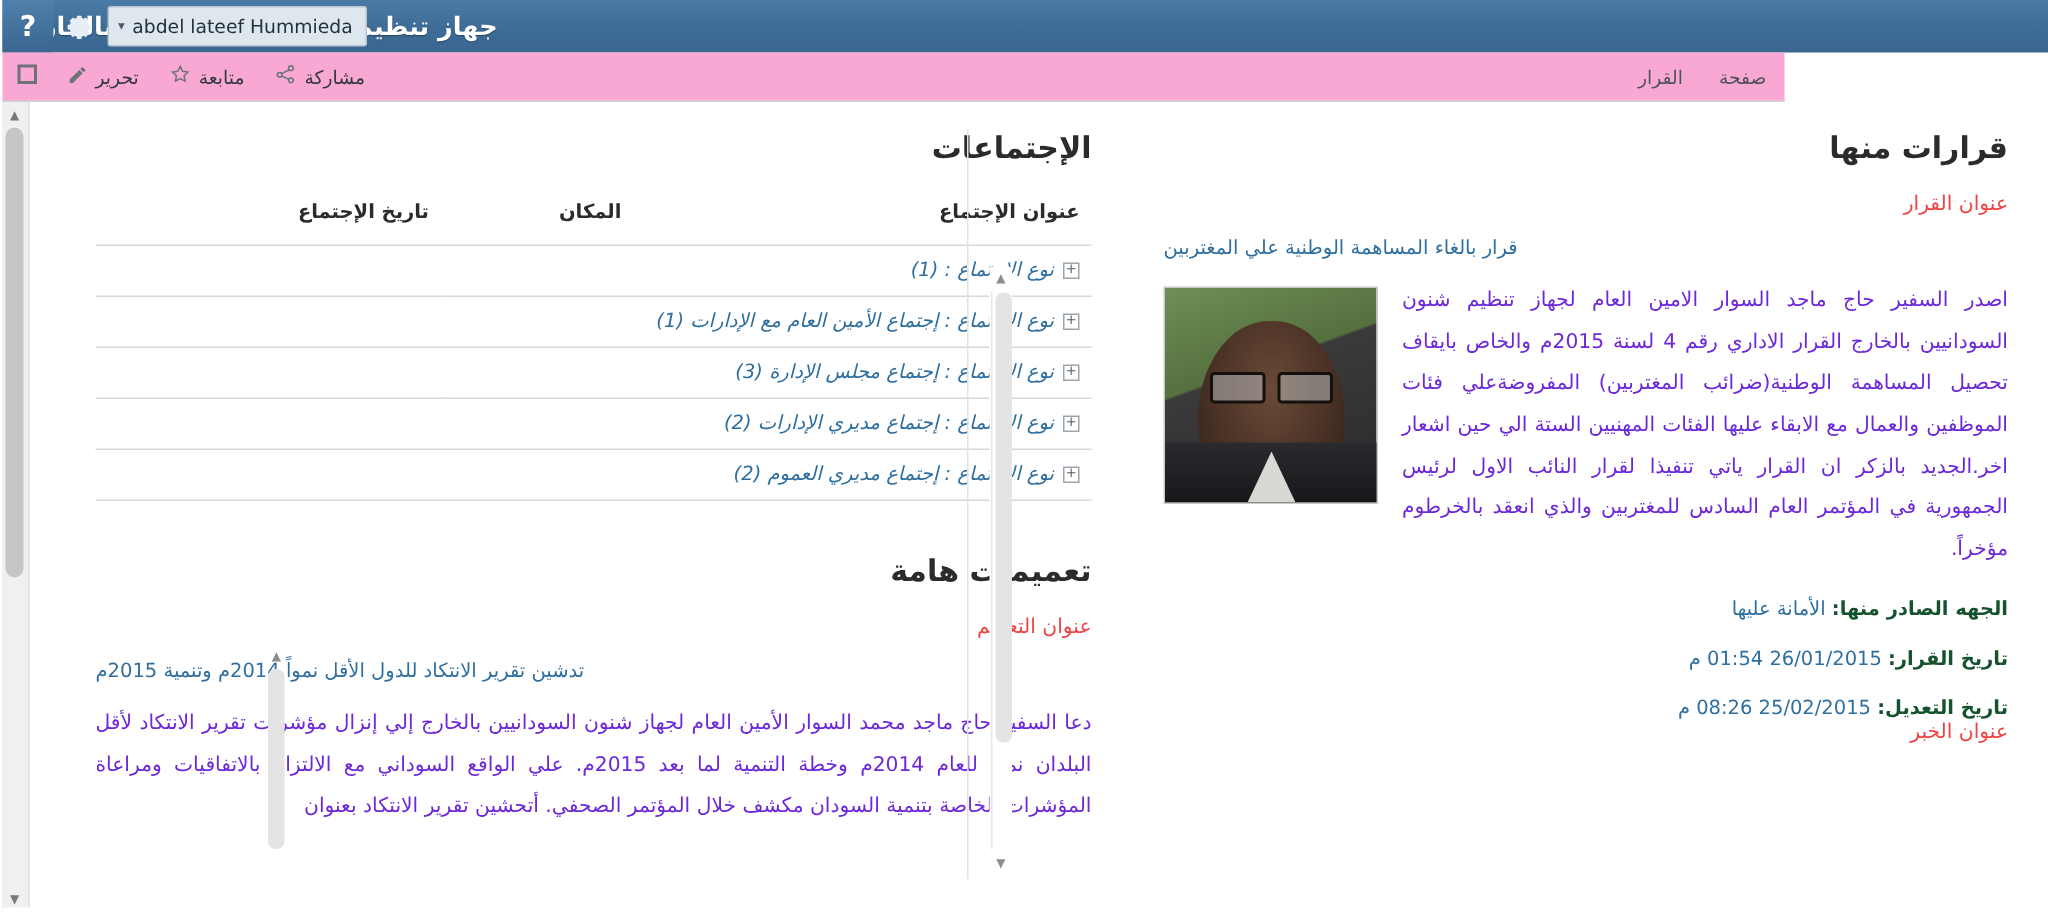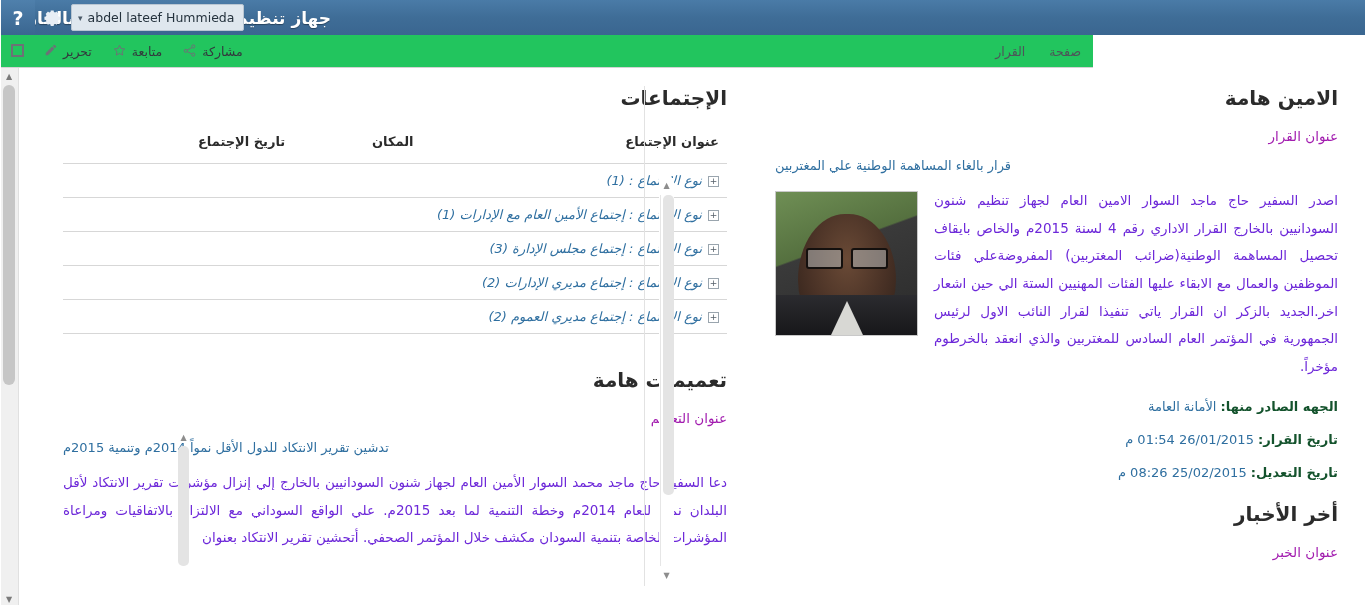--- a/index.html
+++ b/index.html
@@ -56,22 +56,22 @@
     margin-left: 4px;
     cursor: pointer;
     direction: ltr;
   }
   .user-chip .caret {
     font-size: 9px; margin-right: 5px; color: #4b5a68;
   }
 
   
   .toolbar {
-    position: absolute; top: 35px; left: 0; width: 1092px; height: 33px;
-    background: #22c55e;
+    position: absolute; top: 35px; left: 0; width: 1188px; height: 33px;
+    background: #f9a8d4;
     border-bottom: 1px solid #d3d3d3;
     direction: ltr;
     display: flex; align-items: center;
   }
   .tool-item {
     display: flex; align-items: center;
     gap: 5px;
     font-size: 12.5px;
     color: #33383d;
     padding: 0 10px;
@@ -127,21 +127,21 @@
 
   h2.sec-title {
     margin: 0 0 18px 0;
     font-size: 20px;
     font-weight: bold;
     color: #2b2b2b;
     text-align: right;
   }
   .field-label {
     font-size: 13.5px;
-    color: #a21caf;
+    color: #ef4444;
     text-align: right;
     margin-bottom: 14px;
   }
   .link-head {
     font-size: 13px;
     color: #2f6fa0;
     text-align: left;
     margin-bottom: 14px;
     cursor: pointer;
   }
@@ -342,48 +342,47 @@
   <div class="toolbar-right">
     <div class="tool-link">صفحة</div>
     <div class="tool-link">القرار</div>
   </div>
 </div>
 
 <div class="page">
   <div class="content-wrap">
 
     <div class="col-right">
-      <h2 class="sec-title">الامين هامة</h2>
+      <h2 class="sec-title">قرارات منها</h2>
       <div class="field-label">عنوان القرار</div>
       <div class="link-head">قرار بالغاء المساهمة الوطنية علي المغتربين</div>
 
       <div class="body-text">
         <div class="portrait">
           <div class="face"></div>
           <div class="glasses"></div>
           <div class="suit"></div>
           <div class="shirt"></div>
         </div>
         <span>اصدر السفير حاج ماجد السوار الامين العام لجهاز تنظيم شنون السودانيين بالخارج القرار الاداري رقم 4 لسنة 2015م والخاص بايقاف تحصيل المساهمة الوطنية(ضرائب المغتربين) المفروضةعلي فئات الموظفين والعمال مع الابقاء عليها الفئات المهنيين الستة الي حين اشعار اخر.الجديد بالزكر ان القرار ياتي تنفيذا لقرار النائب الاول لرئيس الجمهورية في المؤتمر العام السادس للمغتربين والذي انعقد بالخرطوم مؤخراً.</span>
       </div>
 
       <div class="meta-line">
         <b>الجهه الصادر منها:</b>
-        <span>الأمانة العامة</span>
+        <span>الأمانة عليها</span>
       </div>
       <div class="meta-line">
         <b>تاريخ القرار:</b>
         <span>26/01/2015 01:54 م</span>
       </div>
       <div class="meta-line">
         <b>تاريخ التعديل:</b>
         <span>25/02/2015 08:26 م</span>
       </div>
 
-      <h2 class="sec-title" style="margin-top:22px;">أخر الأخبار</h2>
       <div class="field-label">عنوان الخبر</div>
     </div>
 
     <div class="col-left">
       <h2 class="sec-title">الإجتماعات</h2>
 
       <table class="tbl">
         <thead>
           <tr>
             <th class="c1">عنوان الإجتماع</th>

